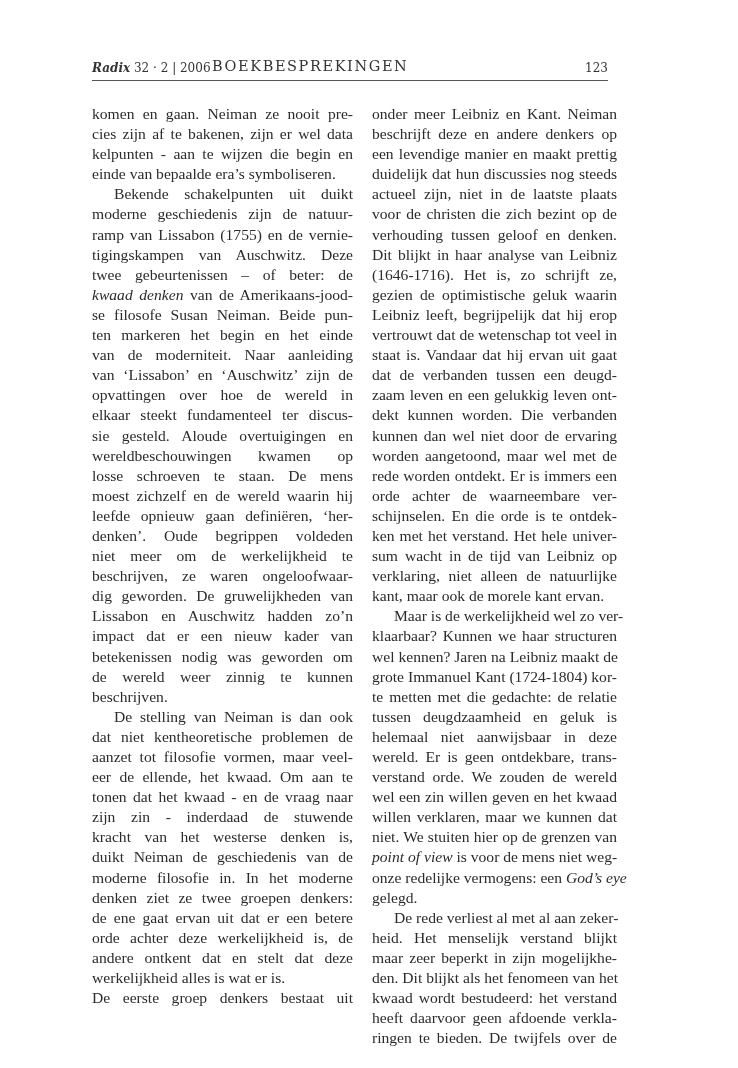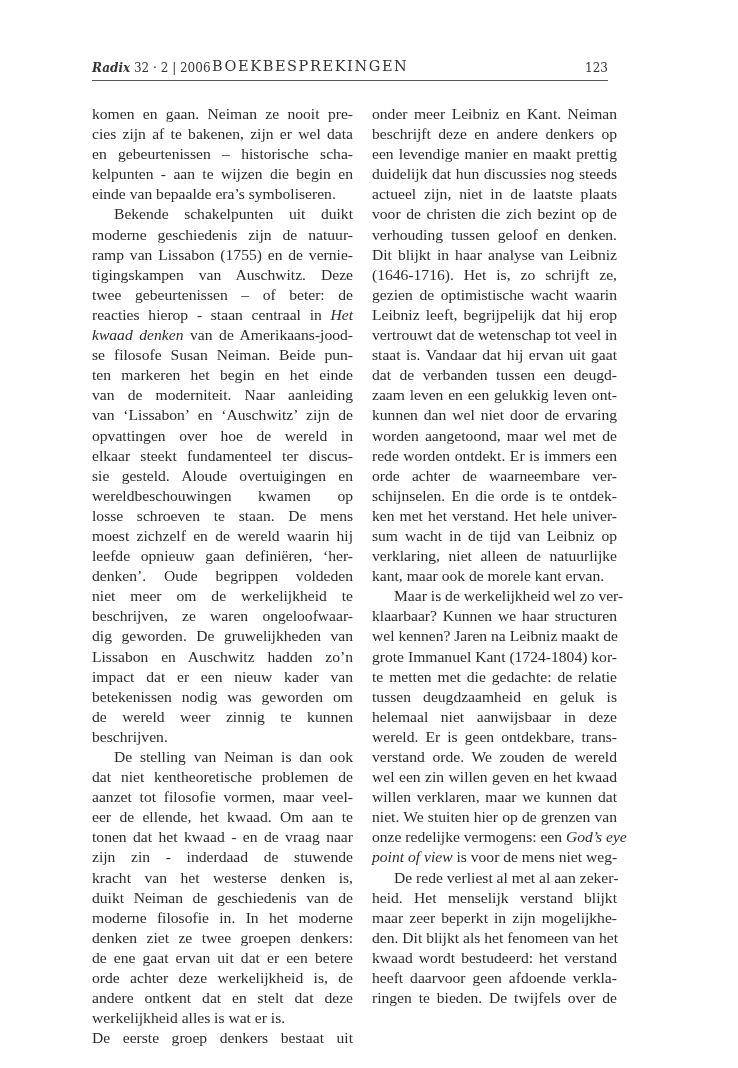--- a/index.html
+++ b/index.html
@@ -35,29 +35,27 @@
       <span class="journal">Radix</span>
       <span>32 · 2 | 2006</span>
     </div>
     <div class="rh-center">BOEKBESPREKINGEN</div>
     <div class="rh-right">123</div>
   </div>
 
   <div class="column col-left">
     <span class="line">komen en gaan. Neiman ze nooit pre-</span>
     <span class="line">cies zijn af te bakenen, zijn er wel data</span>
-    <span class="line">en gebeurtenissen – historische scha-</span>
     <span class="line">kelpunten - aan te wijzen die begin en</span>
     <span class="line last">einde van bepaalde era’s symboliseren.</span>
     <span class="line" style="padding-left:22px">Bekende schakelpunten uit duikt</span>
     <span class="line">moderne geschiedenis zijn de natuur-</span>
     <span class="line">ramp van Lissabon (1755) en de vernie-</span>
     <span class="line">tigingskampen van Auschwitz. Deze</span>
     <span class="line">twee gebeurtenissen – of beter: de</span>
-    <span class="line"><span>reacties hierop - staan centraal in </span><span class="it">Het</span></span>
     <span class="line"><span class="it">kwaad denken</span><span> van de Amerikaans-jood-</span></span>
     <span class="line">se filosofe Susan Neiman. Beide pun-</span>
     <span class="line">ten markeren het begin en het einde</span>
     <span class="line">van de moderniteit. Naar aanleiding</span>
     <span class="line">van ‘Lissabon’ en ‘Auschwitz’ zijn de</span>
     <span class="line">opvattingen over hoe de wereld in</span>
     <span class="line">elkaar steekt fundamenteel ter discus-</span>
     <span class="line">sie gesteld. Aloude overtuigingen en</span>
     <span class="line">wereldbeschouwingen kwamen op</span>
     <span class="line">losse schroeven te staan. De mens</span>
@@ -92,26 +90,27 @@
   <div class="column col-right">
     <span class="line">onder meer Leibniz en Kant. Neiman</span>
     <span class="line">beschrijft deze en andere denkers op</span>
     <span class="line">een levendige manier en maakt prettig</span>
     <span class="line">duidelijk dat hun discussies nog steeds</span>
     <span class="line">actueel zijn, niet in de laatste plaats</span>
     <span class="line">voor de christen die zich bezint op de</span>
     <span class="line">verhouding tussen geloof en denken.</span>
     <span class="line">Dit blijkt in haar analyse van Leibniz</span>
     <span class="line">(1646-1716). Het is, zo schrijft ze,</span>
-    <span class="line">gezien de optimistische wacht waarin</span>
+    <span class="line">gezien de optimistische geluk waarin</span>
     <span class="line">Leibniz leeft, begrijpelijk dat hij erop</span>
     <span class="line">vertrouwt dat de wetenschap tot veel in</span>
     <span class="line">staat is. Vandaar dat hij ervan uit gaat</span>
     <span class="line">dat de verbanden tussen een deugd-</span>
     <span class="line">zaam leven en een gelukkig leven ont-</span>
+    <span class="line">dekt kunnen worden. Die verbanden</span>
     <span class="line">kunnen dan wel niet door de ervaring</span>
     <span class="line">worden aangetoond, maar wel met de</span>
     <span class="line">rede worden ontdekt. Er is immers een</span>
     <span class="line">orde achter de waarneembare ver-</span>
     <span class="line">schijnselen. En die orde is te ontdek-</span>
     <span class="line">ken met het verstand. Het hele univer-</span>
     <span class="line">sum wacht in de tijd van Leibniz op</span>
     <span class="line">verklaring, niet alleen de natuurlijke</span>
     <span class="line last">kant, maar ook de morele kant ervan.</span>
     <span class="line" style="padding-left:22px">Maar is de werkelijkheid wel zo ver-</span>
@@ -119,22 +118,23 @@
     <span class="line">wel kennen? Jaren na Leibniz maakt de</span>
     <span class="line">grote Immanuel Kant (1724-1804) kor-</span>
     <span class="line">te metten met die gedachte: de relatie</span>
     <span class="line">tussen deugdzaamheid en geluk is</span>
     <span class="line">helemaal niet aanwijsbaar in deze</span>
     <span class="line">wereld. Er is geen ontdekbare, trans-</span>
     <span class="line">verstand orde. We zouden de wereld</span>
     <span class="line">wel een zin willen geven en het kwaad</span>
     <span class="line">willen verklaren, maar we kunnen dat</span>
     <span class="line">niet. We stuiten hier op de grenzen van</span>
+    <span class="line"><span class="it">point of view</span><span> is voor de mens niet weg-</span></span>
     <span class="line"><span>onze redelijke vermogens: een </span><span class="it">God’s eye</span></span>
-    <span class="line"><span class="it">point of view</span><span> is voor de mens niet weg-</span></span>
+    <span class="line last">gelegd.</span>
     <span class="line" style="padding-left:22px">De rede verliest al met al aan zeker-</span>
     <span class="line">heid. Het menselijk verstand blijkt</span>
     <span class="line">maar zeer beperkt in zijn mogelijkhe-</span>
     <span class="line">den. Dit blijkt als het fenomeen van het</span>
     <span class="line">kwaad wordt bestudeerd: het verstand</span>
     <span class="line">heeft daarvoor geen afdoende verkla-</span>
     <span class="line">ringen te bieden. De twijfels over de</span>
   </div>
 
 </div>

